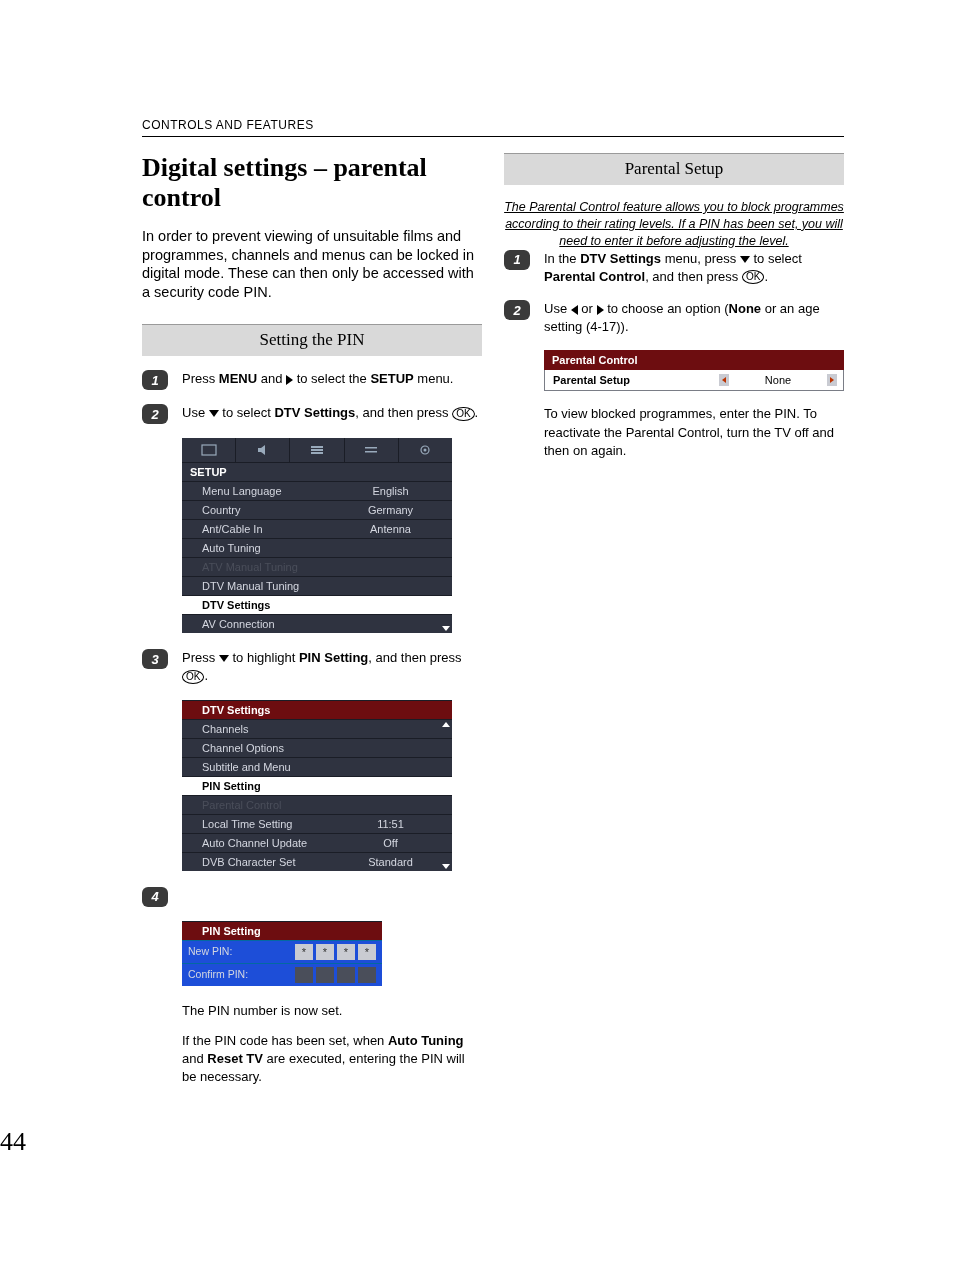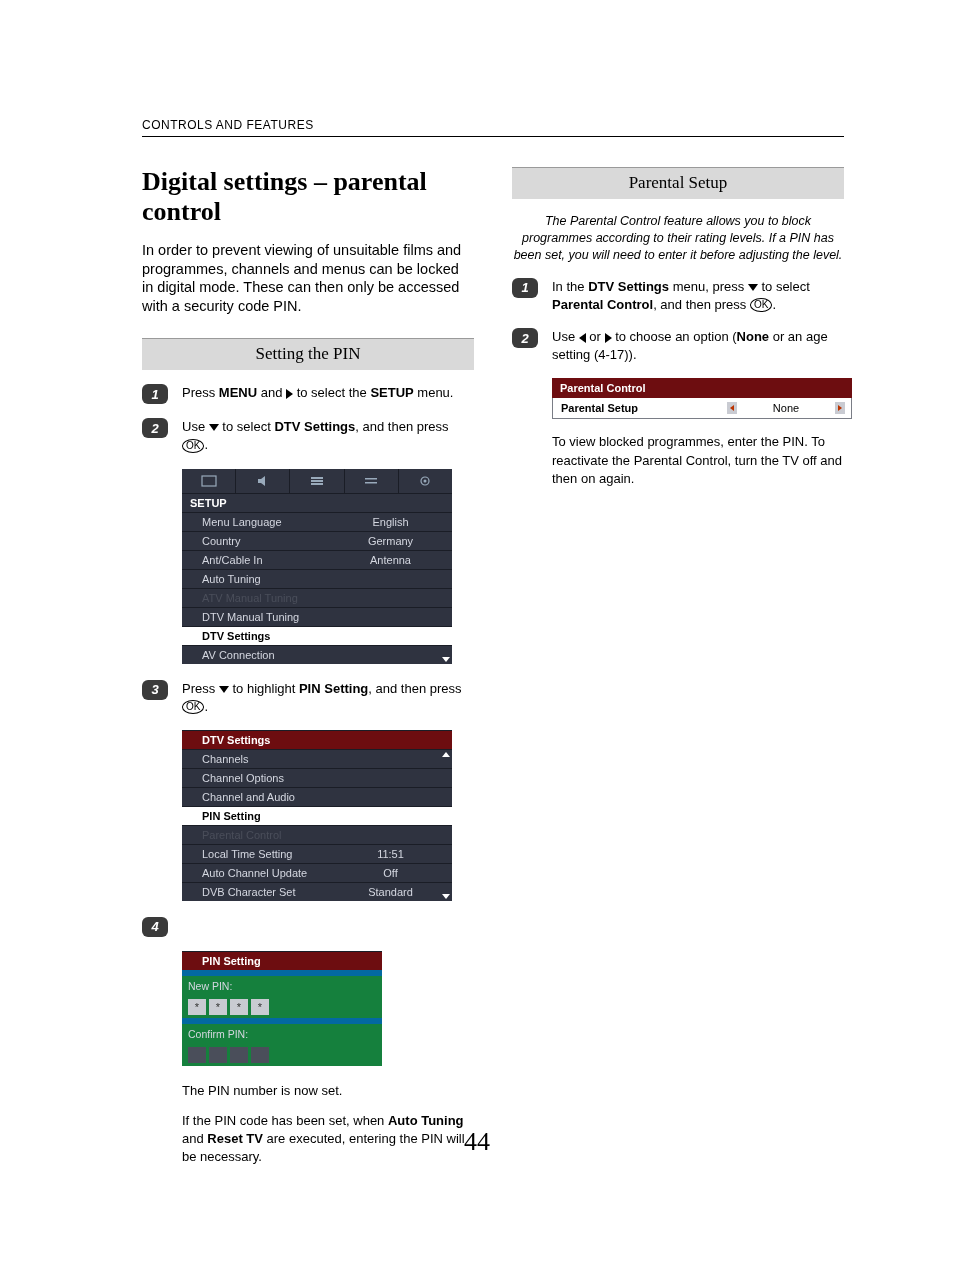--- a/index.html
+++ b/index.html
@@ -12,25 +12,25 @@
     color: #000;
   }
   .page {
     padding: 118px 110px 0 142px;
   }
   .header-line {
     font-size: 12px;
     letter-spacing: 0.5px;
     border-bottom: 1px solid #000;
     padding-bottom: 4px;
-    margin-bottom: 30px;
+    margin-bottom: 16px;
   }
   .columns {
     display: flex;
-    gap: 38px;
+    gap: 22px;
   }
   .col {
     flex: 1;
     min-width: 0;
   }
   h1 {
     font-family: Georgia, 'Times New Roman', serif;
     font-weight: bold;
     font-size: 26px;
     line-height: 1.15;
@@ -48,21 +48,21 @@
     font-size: 17px;
     padding: 5px 0 6px;
     margin-bottom: 14px;
     font-family: Georgia, 'Times New Roman', serif;
   }
   .section-blurb {
     font-style: italic;
     font-size: 12.5px;
     text-align: center;
     line-height: 1.35;
-    margin-bottom: 14px;
+    text-decoration: underline;
   }
   .step {
     display: flex;
     align-items: flex-start;
     gap: 14px;
     margin-bottom: 14px;
   }
   .step-num {
     flex: 0 0 26px;
     height: 20px;
@@ -155,24 +155,23 @@
   }
   .osd-scroll-ind.up {
     top: 2px; bottom: auto;
     border-top: none;
     border-bottom: 5px solid #fff;
   }
 
   .osd.narrow { width: 200px; margin-left: 40px; }
   .pin-row {
     display: flex;
-    background: #15803d;
+    background: #1d4ed8;
     color: #d4d7e0;
-    border-top: 6px solid #0369a1;
-    flex-direction: column;
+    border-top: 1px solid #0369a1;
   }
   .pin-label { flex: 1; padding: 4px 6px; font-size: 10.5px; }
   .pin-boxes { display: flex; gap: 3px; padding: 3px 6px; }
   .pin-box {
     width: 18px; height: 16px;
     background: #c9cbd2;
     display: flex; align-items: center; justify-content: center;
     font-size: 11px; color: #333;
   }
   .pin-box.empty { background: #4a4e5a; }
@@ -217,21 +216,21 @@
     top: 3px;
     width: 0; height: 0;
   }
   .mini-arrow-l::after { right: 3px; border-right: 4px solid #b30; border-top: 3px solid transparent; border-bottom: 3px solid transparent; }
   .mini-arrow-r::after { left: 3px; border-left: 4px solid #b30; border-top: 3px solid transparent; border-bottom: 3px solid transparent; }
 
   .page-number {
     position: absolute;
     bottom: 110px;
     left: 0; right: 0;
-    text-align: center;
+    text-align: left;
     font-size: 26px;
     font-family: Georgia, serif;
   }
 
   .indent-block { margin-left: 40px; font-size: 13px; line-height: 1.4; margin-bottom: 12px; }
 </style>
 </head>
 <body>
 
 <div class="page">
@@ -343,21 +342,21 @@
           </div>
         <div id="dtv-rows">
             <div class="osd-row">
               <div class="osd-cell-l">Channels</div>
               <div class="osd-scroll-ind up"></div>
             </div>
             <div class="osd-row">
               <div class="osd-cell-l">Channel Options</div>
             </div>
             <div class="osd-row">
-              <div class="osd-cell-l">Channel and Audio</div>
+              <div class="osd-cell-l">Subtitle and Menu</div>
             </div>
             <div class="osd-row sel">
               <div class="osd-cell-l">PIN Setting</div>
             </div>
             <div class="osd-row dim">
               <div class="osd-cell-l">Parental Control</div>
             </div>
             <div class="osd-row">
               <div class="osd-cell-l">Local Time Setting</div>
               <div class="osd-cell-r">11:51</div>

